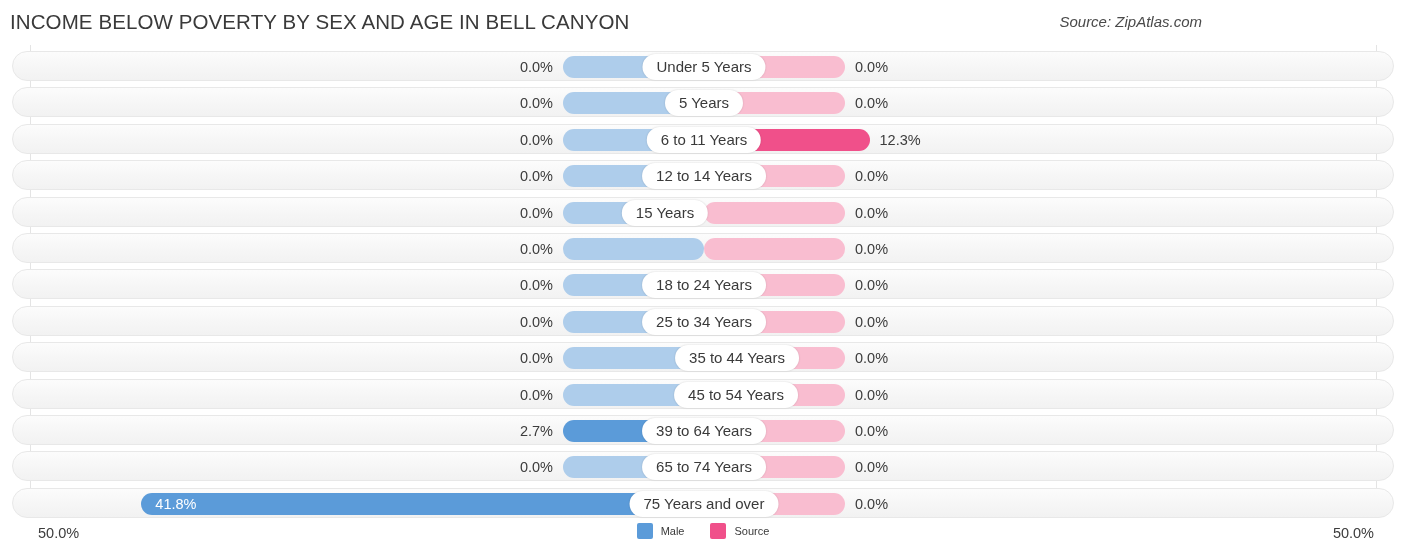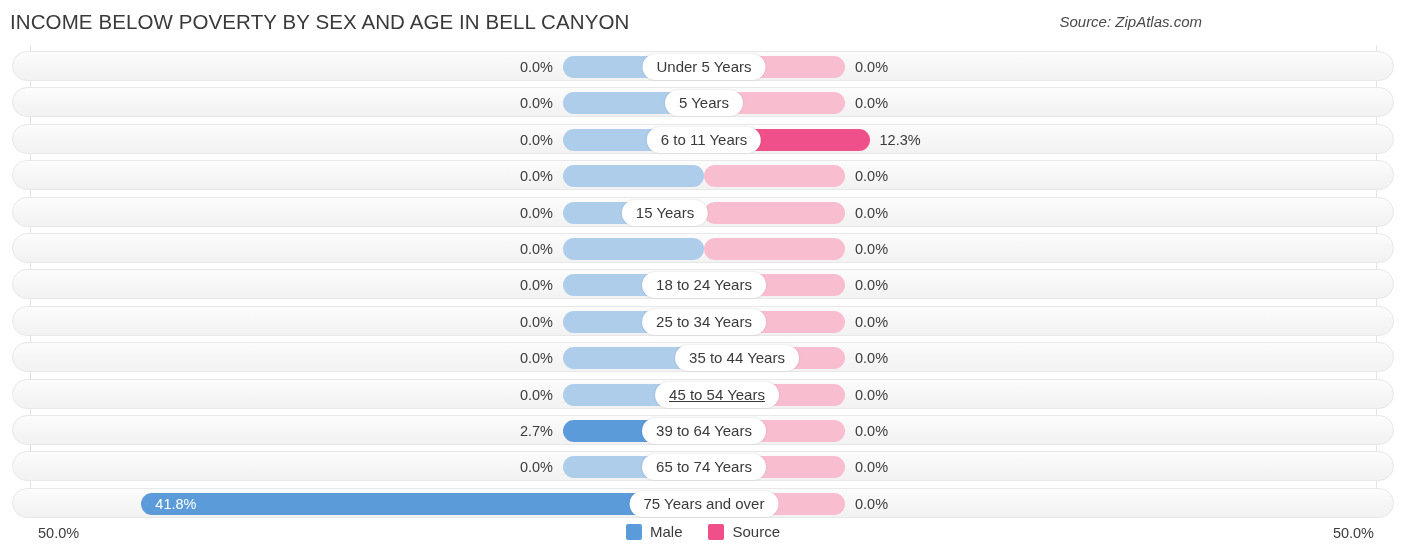--- a/index.html
+++ b/index.html
@@ -156,21 +156,21 @@
     display: flex;
     align-items: center;
     gap: 8px;
   }
   .legend-swatch {
     width: 16px;
     height: 16px;
     border-radius: 2px;
   }
   .legend-label {
-    font-size: 15px;
+    font-size: 11px;
     color: #3a3a3a;
     white-space: nowrap;
   }
 </style>
 </head>
 <body>
 
 <div id="header">
   <div id="chart-title">INCOME BELOW POVERTY BY SEX AND AGE IN BELL CANYON</div>
   <div id="source-label">Source: ZipAtlas.com</div>
@@ -198,20 +198,21 @@
       <div class="bar bar-female bar-strong" style="left: 691px; width: 165.558px;"></div>
       <div class="value value-male" style="left: 440px; width: 100px;">0.0%</div>
       <div class="value value-female" style="left: 866.558px;">12.3%</div>
       <div class="cat-pill" style="left: 691px;">6 to 11 Years</div>
     </div>
     <div class="row" style="top: 115.2px;">
       <div class="bar bar-male" style="left: 550px; width: 141px;"></div>
       <div class="bar bar-female" style="left: 691px; width: 141px;"></div>
       <div class="value value-male" style="left: 440px; width: 100px;">0.0%</div>
       <div class="value value-female" style="left: 842px;">0.0%</div>
+      <div class="cat-pill" style="left: 691px;">12 to 14 Years</div>
     </div>
     <div class="row" style="top: 151.6px;">
       <div class="bar bar-male" style="left: 550px; width: 141px;"></div>
       <div class="bar bar-female" style="left: 691px; width: 141px;"></div>
       <div class="value value-male" style="left: 440px; width: 100px;">0.0%</div>
       <div class="value value-female" style="left: 842px;">0.0%</div>
       <div class="cat-pill" style="left: 652px;">15 Years</div>
     </div>
     <div class="row" style="top: 188px;">
       <div class="bar bar-male" style="left: 550px; width: 141px;"></div>
@@ -238,21 +239,21 @@
       <div class="bar bar-female" style="left: 691px; width: 141px;"></div>
       <div class="value value-male" style="left: 440px; width: 100px;">0.0%</div>
       <div class="value value-female" style="left: 842px;">0.0%</div>
       <div class="cat-pill" style="left: 724px;">35 to 44 Years</div>
     </div>
     <div class="row" style="top: 333.6px;">
       <div class="bar bar-male" style="left: 550px; width: 141px;"></div>
       <div class="bar bar-female" style="left: 691px; width: 141px;"></div>
       <div class="value value-male" style="left: 440px; width: 100px;">0.0%</div>
       <div class="value value-female" style="left: 842px;">0.0%</div>
-      <div class="cat-pill" style="left: 704px; text-decoration: underline;">45 to 54 Years</div>
+      <div class="cat-pill" style="left: 723px;">45 to 54 Years</div>
     </div>
     <div class="row" style="top: 370px;">
       <div class="bar bar-male bar-strong" style="left: 550px; width: 141px;"></div>
       <div class="bar bar-female" style="left: 691px; width: 141px;"></div>
       <div class="value value-male" style="left: 440px; width: 100px;">2.7%</div>
       <div class="value value-female" style="left: 842px;">0.0%</div>
       <div class="cat-pill" style="left: 691px;">39 to 64 Years</div>
     </div>
     <div class="row" style="top: 406.4px;">
       <div class="bar bar-male" style="left: 550px; width: 141px;"></div>

